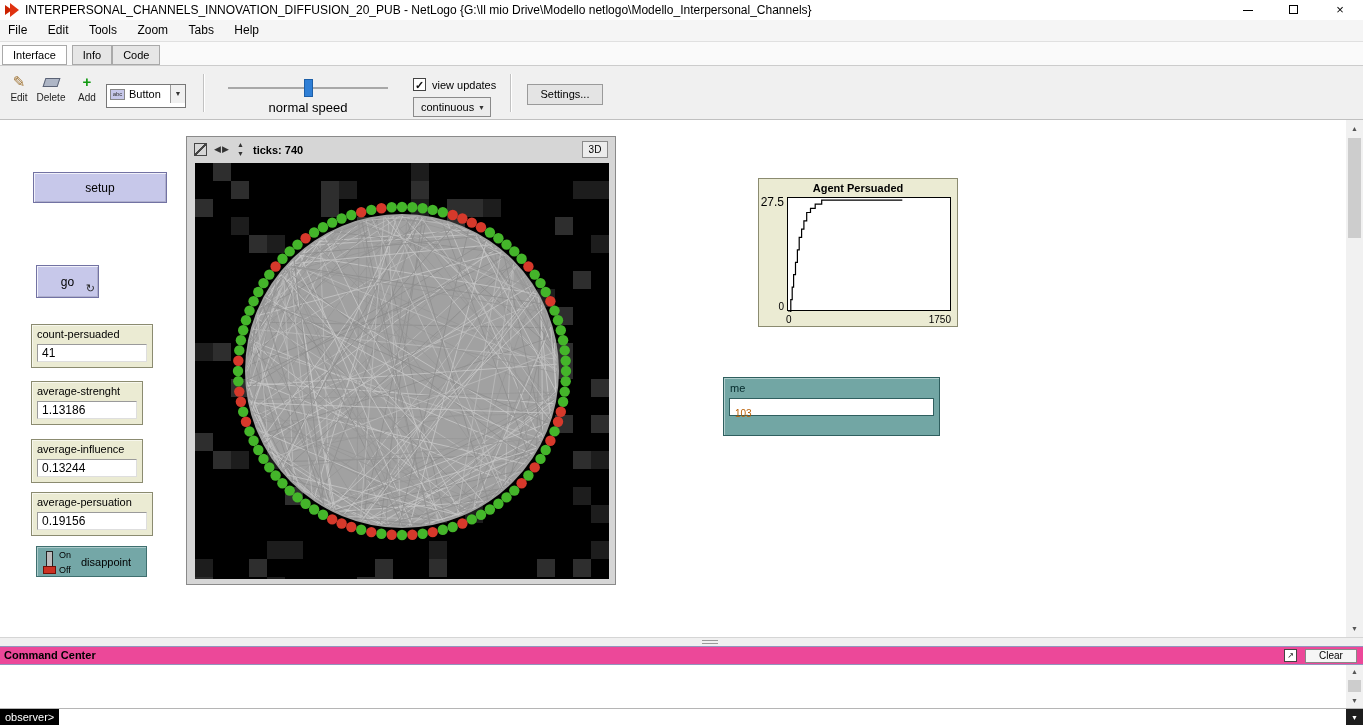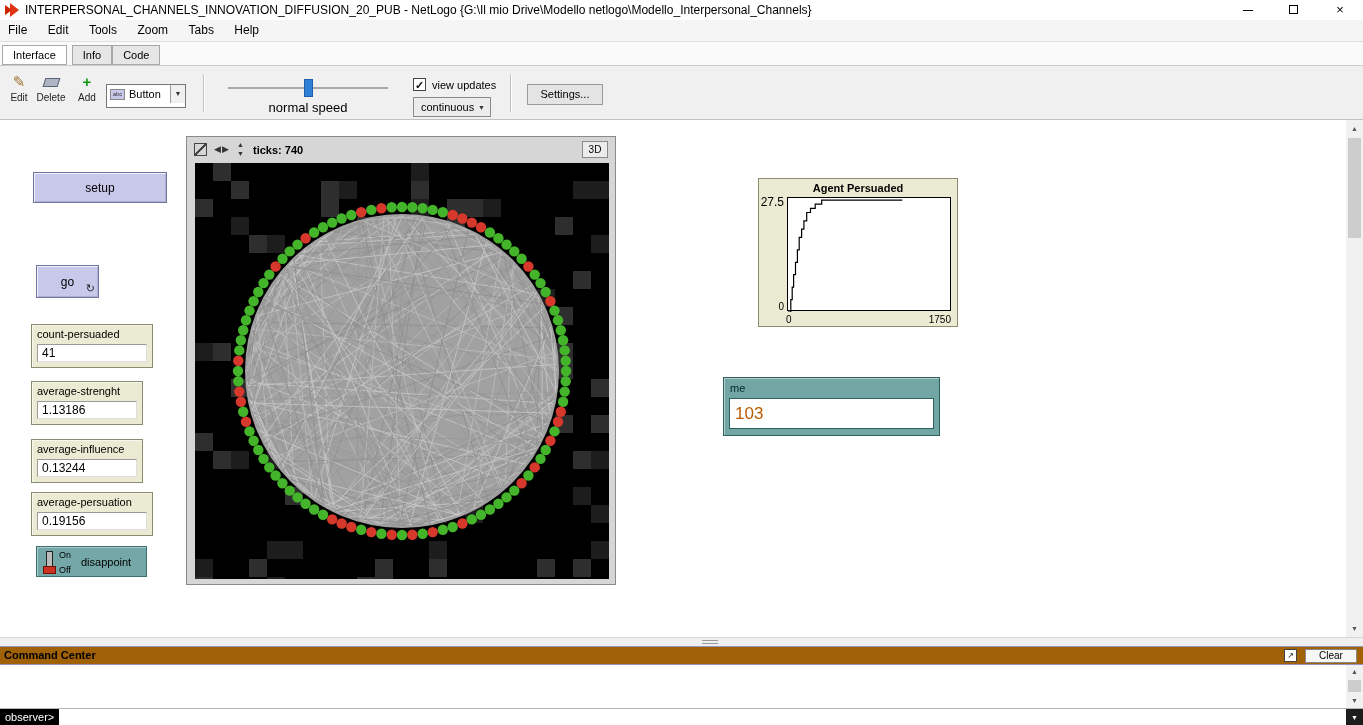--- a/index.html
+++ b/index.html
@@ -86,35 +86,35 @@
   .ptitle { position:absolute; top:3px; left:0; right:0; text-align:center; font-size:11px; font-weight:bold; color:#000; }
   .parea { position:absolute; left:28px; top:18px; width:164px; height:114px; background:#fff; border:1px solid #000; }
   .ylab-max { position:absolute; left:0; top:16px; width:25px; text-align:right; font-size:12px; color:#000; }
   .ylab-min { position:absolute; left:0; top:122px; width:25px; text-align:right; font-size:10px; color:#000; }
   .xlab-min { position:absolute; left:27px; top:135px; font-size:10px; color:#000; }
   .xlab-max { position:absolute; left:120px; top:135px; width:72px; text-align:right; font-size:10px; color:#000; }
 
   
   .memon { position:absolute; left:723px; top:377px; width:217px; height:59px; background:#72a6a4; border:1px solid #2f5f5f; box-shadow:inset 1px 1px 0 rgba(255,255,255,.45); }
   .memon .ml { position:absolute; left:6px; top:4px; font-size:11px; color:#03282a; }
-  .memon .mv { position:absolute; left:5px; right:5px; top:20px; height:31px; background:#fff; border:1px solid #2f5f5f; font-size:17px; line-height:29px; padding-left:5px; color:#b85c00; }
+  .memon .mv { position:absolute; left:5px; right:5px; top:20px; height:18px; background:#fff; border:1px solid #2f5f5f; font-size:10px; line-height:29px; padding-left:5px; color:#b85c00; }
 
   
   .vscroll { position:absolute; left:1346px; top:120px; width:17px; height:517px; background:#f1f1f1; }
   .sarrow { position:absolute; left:0; width:17px; height:17px; color:#555; font-size:7px; text-align:center; line-height:17px; cursor:pointer; }
   .sb-up { top:0; } .sb-dn { bottom:0; }
   .vthumb { position:absolute; left:2px; top:18px; width:13px; height:100px; background:#cdcdcd; cursor:grab; }
   .ccscroll { position:absolute; left:1346px; top:665px; width:17px; height:43px; background:#f1f1f1; }
   .ccscroll .sarrow { height:14px; line-height:14px; }
   .ccthumb { position:absolute; left:2px; top:15px; width:13px; height:12px; background:#cdcdcd; cursor:grab; }
 
   
   .splitter { position:absolute; top:637px; left:0; width:1363px; height:9px; background:#f0f0f0; border-top:1px solid #d5d5d5; cursor:row-resize; }
   .grip { position:absolute; left:702px; top:2px; width:16px; height:4px; border-top:1px solid #999; border-bottom:1px solid #999; }
-  .cchead { position:absolute; top:646px; left:0; width:1363px; height:19px; background:#a16207; border-top:1px solid #9395bd; border-bottom:1px solid #9395bd; }
+  .cchead { position:absolute; top:646px; left:0; width:1363px; height:19px; background:#ec4899; border-top:1px solid #9395bd; border-bottom:1px solid #9395bd; }
   .cctitle { position:absolute; left:4px; top:2px; font-size:11px; font-weight:bold; color:#000; }
   .ccexpand { position:absolute; right:66px; top:2px; width:13px; height:13px; background:#fff; border:1px solid #444; font-size:8px; line-height:11px; text-align:center; color:#222; cursor:pointer; }
   .ccclear { position:absolute; right:6px; top:2px; width:52px; height:14px; background:#f6f6f6; border:1px solid #888; font-size:10px; text-align:center; line-height:12px; cursor:pointer; }
   .ccout { position:absolute; top:665px; left:0; width:1346px; height:43px; background:#fff; }
   .ccrow { position:absolute; top:708px; left:0; width:1363px; height:17px; background:#fff; border-top:1px solid #b5b5b5; }
   .prompt { position:absolute; left:0; top:0; height:17px; background:#000; color:#fff; font-size:11px; line-height:16px; padding:0 5px; }
   .ccinput { position:absolute; left:66px; top:0; width:1280px; height:16px; border:none; outline:none; font-size:11px; color:#000; }
   .cchist { position:absolute; right:0; top:0; width:17px; height:17px; background:#1d1d1d; color:#fff; font-size:7px; text-align:center; line-height:17px; cursor:pointer; }
 </style>
 </head>

